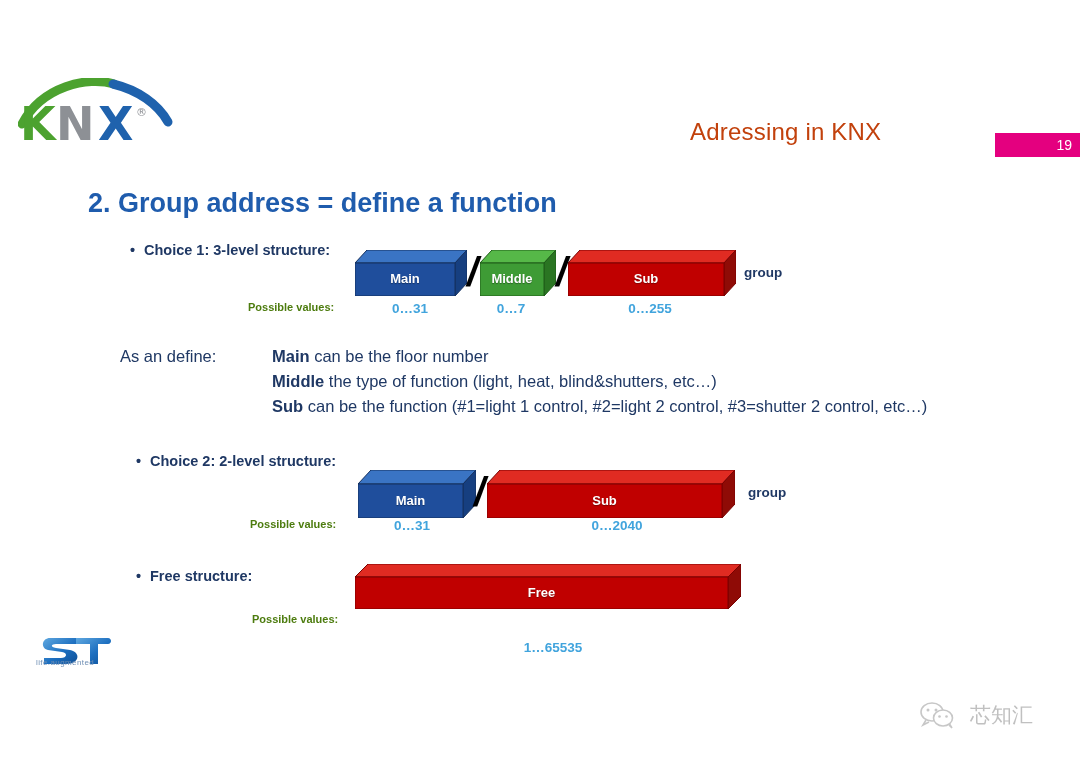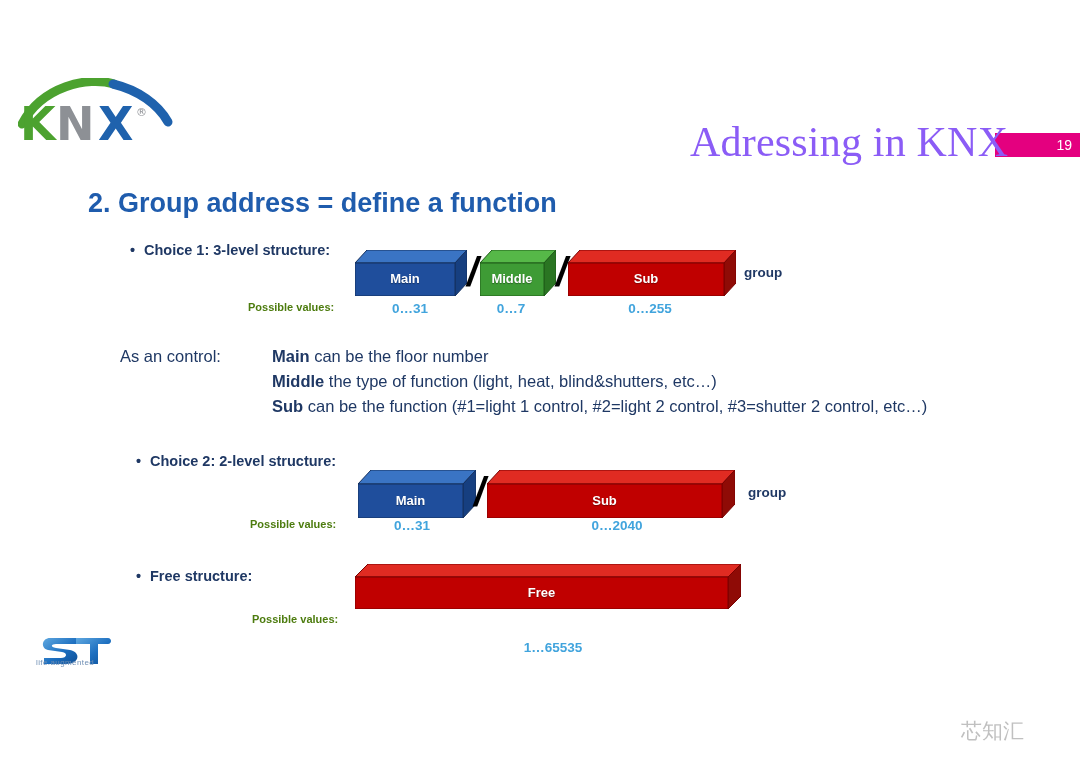--- a/index.html
+++ b/index.html
@@ -12,23 +12,23 @@
   }
   .slide{position:absolute;inset:0;}
 
   
   .knx-logo{position:absolute;left:18px;top:78px;width:190px;height:68px;}
   .knx-logo svg{display:block;}
 
   
   .title{
     position:absolute;left:690px;top:118px;
-    font-size:42px;color:#8b5cf6;font-weight:400;
+    font-size:24px;color:#c2410c;font-weight:400;
     letter-spacing:0.2px;white-space:nowrap;
-    font-family:Liberation Serif, serif;
+    font-family:Liberation Sans, sans-serif;
   }
   .page-bar{
     position:absolute;right:0;top:133px;width:85px;height:24px;
     background:#e4007f;
   }
   .page-num{
     position:absolute;right:8px;top:135px;
     color:#ffffff;font-size:14px;line-height:20px;
   }
 
@@ -96,21 +96,21 @@
 
   
   .st-logo{position:absolute;left:36px;top:628px;width:80px;height:42px;}
   .st-tag{
     position:absolute;left:36px;top:658px;
     font-size:8px;color:#6f8fb5;letter-spacing:.4px;
   }
 
   
   .wm{position:absolute;left:920px;top:695px;width:145px;height:40px;
-      display:flex;align-items:center;gap:22px;opacity:.55;flex-direction:column;}
+      display:flex;align-items:center;gap:16px;opacity:.55;}
   .wm-text{font-size:21px;color:#8d8d8d;font-family:"DejaVu Sans", sans-serif;}
 </style>
 </head>
 <body>
 
 <div class="slide">
 
   <div class="knx-logo">
     <svg width="190" height="68" viewBox="0 0 190 68" xmlns="http://www.w3.org/2000/svg">
       <path d="M4 46 C 24 8, 70 -2, 96 6" stroke="#4ca22f" stroke-width="9" fill="none" stroke-linecap="round"></path>
@@ -172,21 +172,21 @@
 
   <div class="grouplbl" style="left:744px;top:265px;">group</div>
 
   <div class="pv-label" style="left:248px;top:301px;">Possible values:</div>
   <div class="pv-val" style="left:370px;top:301px;width:80px;">0…31</div>
   <div class="pv-val" style="left:478px;top:301px;width:66px;">0…7</div>
   <div class="pv-val" style="left:600px;top:301px;width:100px;">0…255</div>
 
   <div class="example">
     <div>
-      <span class="lead">As an control:</span><b>Main</b><span> can be the floor number</span>
+      <span class="lead">As an define:</span><b>Main</b><span> can be the floor number</span>
     </div>
     <div>
       <span class="ind"></span><b>Middle</b><span> the type of function (light, heat, blind&amp;shutters, etc…)</span>
     </div>
     <div>
       <span class="ind"></span><b>Sub</b><span> can be the function (#1=light 1 control, #2=light 2 control, #3=shutter 2 control, etc…)</span>
     </div>
   </div>
 
   <div class="bullet" style="left:136px;top:453px;">

